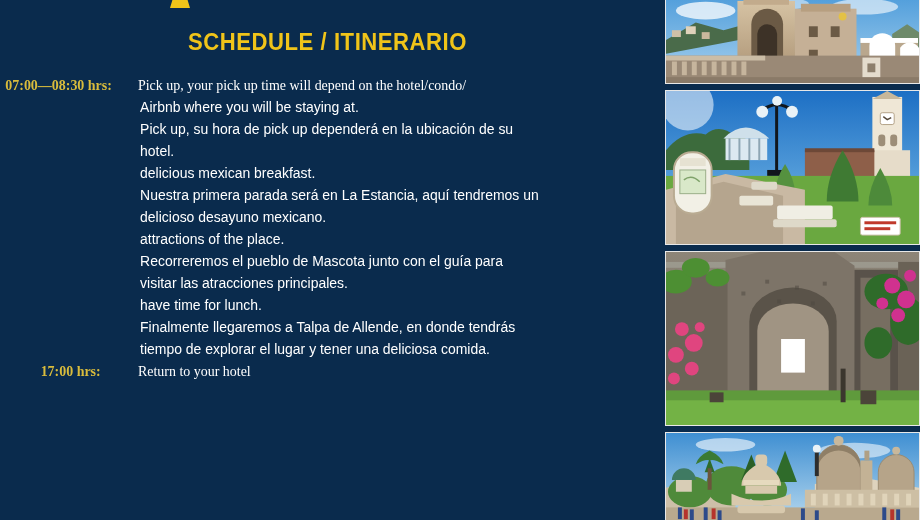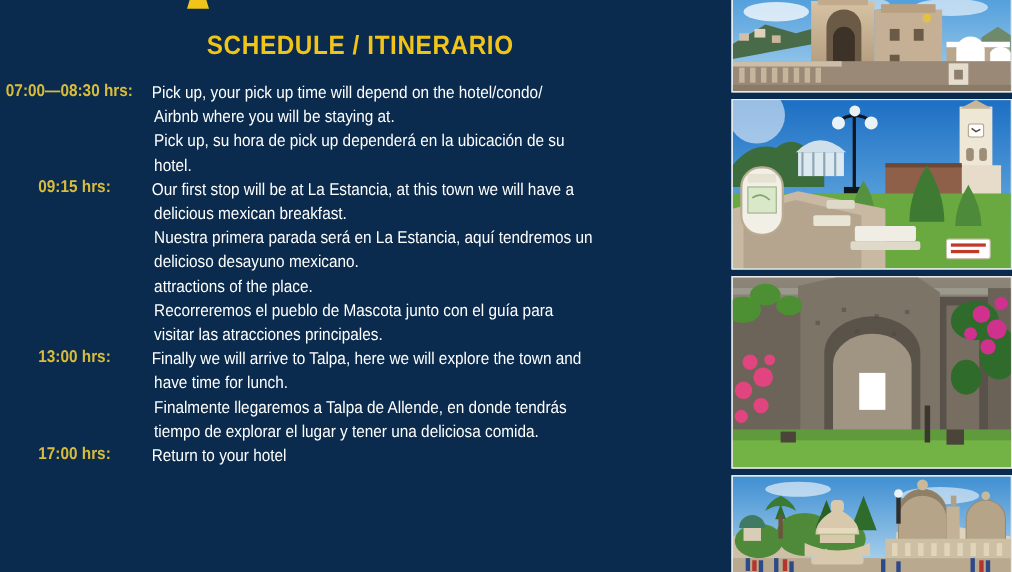--- a/index.html
+++ b/index.html
@@ -48,21 +48,22 @@
   .schedule {
     position:absolute;
     left:0; top:74px;
     width:655px;
   }
 
   .entry { display:block; }
 
   .entry-first-line {
     display:flex;
-    align-items:flex-start;
+    align-items:center;
+    font-family:Liberation Serif, serif;
   }
   .time-label {
     flex:0 0 106px;
     width:106px;
     text-align:right;
     color:#d9bc3c;
     font-size:15.5px;
     font-weight:700;
     white-space:nowrap;
     transform:scaleX(0.9);
@@ -140,40 +141,32 @@
           <span class="time-label">07:00—08:30 hrs:</span>
           <span class="first-text">Pick up, your pick up time will depend on the hotel/condo/</span>
         </div>
         <div class="cont-line indent">Airbnb where you will be staying at.</div>
         <div class="cont-line indent">Pick up, su hora de pick up dependerá en la ubicación de su</div>
         <div class="cont-line indent">hotel.</div>
       </div>
 
 
       <div class="entry">
-        <div class="entry-first-line">
-          <span class="time-label">09:15 hrs:</span>
-          <span class="first-text">Our first stop will be at La Estancia, at this town we will have a</span>
-        </div>
         <div class="cont-line indent">delicious mexican breakfast.</div>
         <div class="cont-line indent">Nuestra primera parada será en La Estancia, aquí tendremos un</div>
         <div class="cont-line indent">delicioso desayuno mexicano.</div>
       </div>
 
       <div class="entry">
         <div class="cont-line indent">attractions of the place.</div>
         <div class="cont-line indent">Recorreremos el pueblo de Mascota junto con el guía para</div>
         <div class="cont-line indent">visitar las atracciones principales.</div>
       </div>
 
       <div class="entry">
-        <div class="entry-first-line">
-          <span class="time-label">13:00 hrs:</span>
-          <span class="first-text">Finally we will arrive to Talpa, here we will explore the town and</span>
-        </div>
         <div class="cont-line indent">have time for lunch.</div>
         <div class="cont-line indent">Finalmente llegaremos a Talpa de Allende, en donde tendrás</div>
         <div class="cont-line indent">tiempo de explorar el lugar y tener una deliciosa comida.</div>
       </div>
 
       <div class="entry">
         <div class="entry-first-line">
           <span class="time-label">17:00 hrs:</span>
           <span class="first-text">Return to your hotel</span>
         </div>

